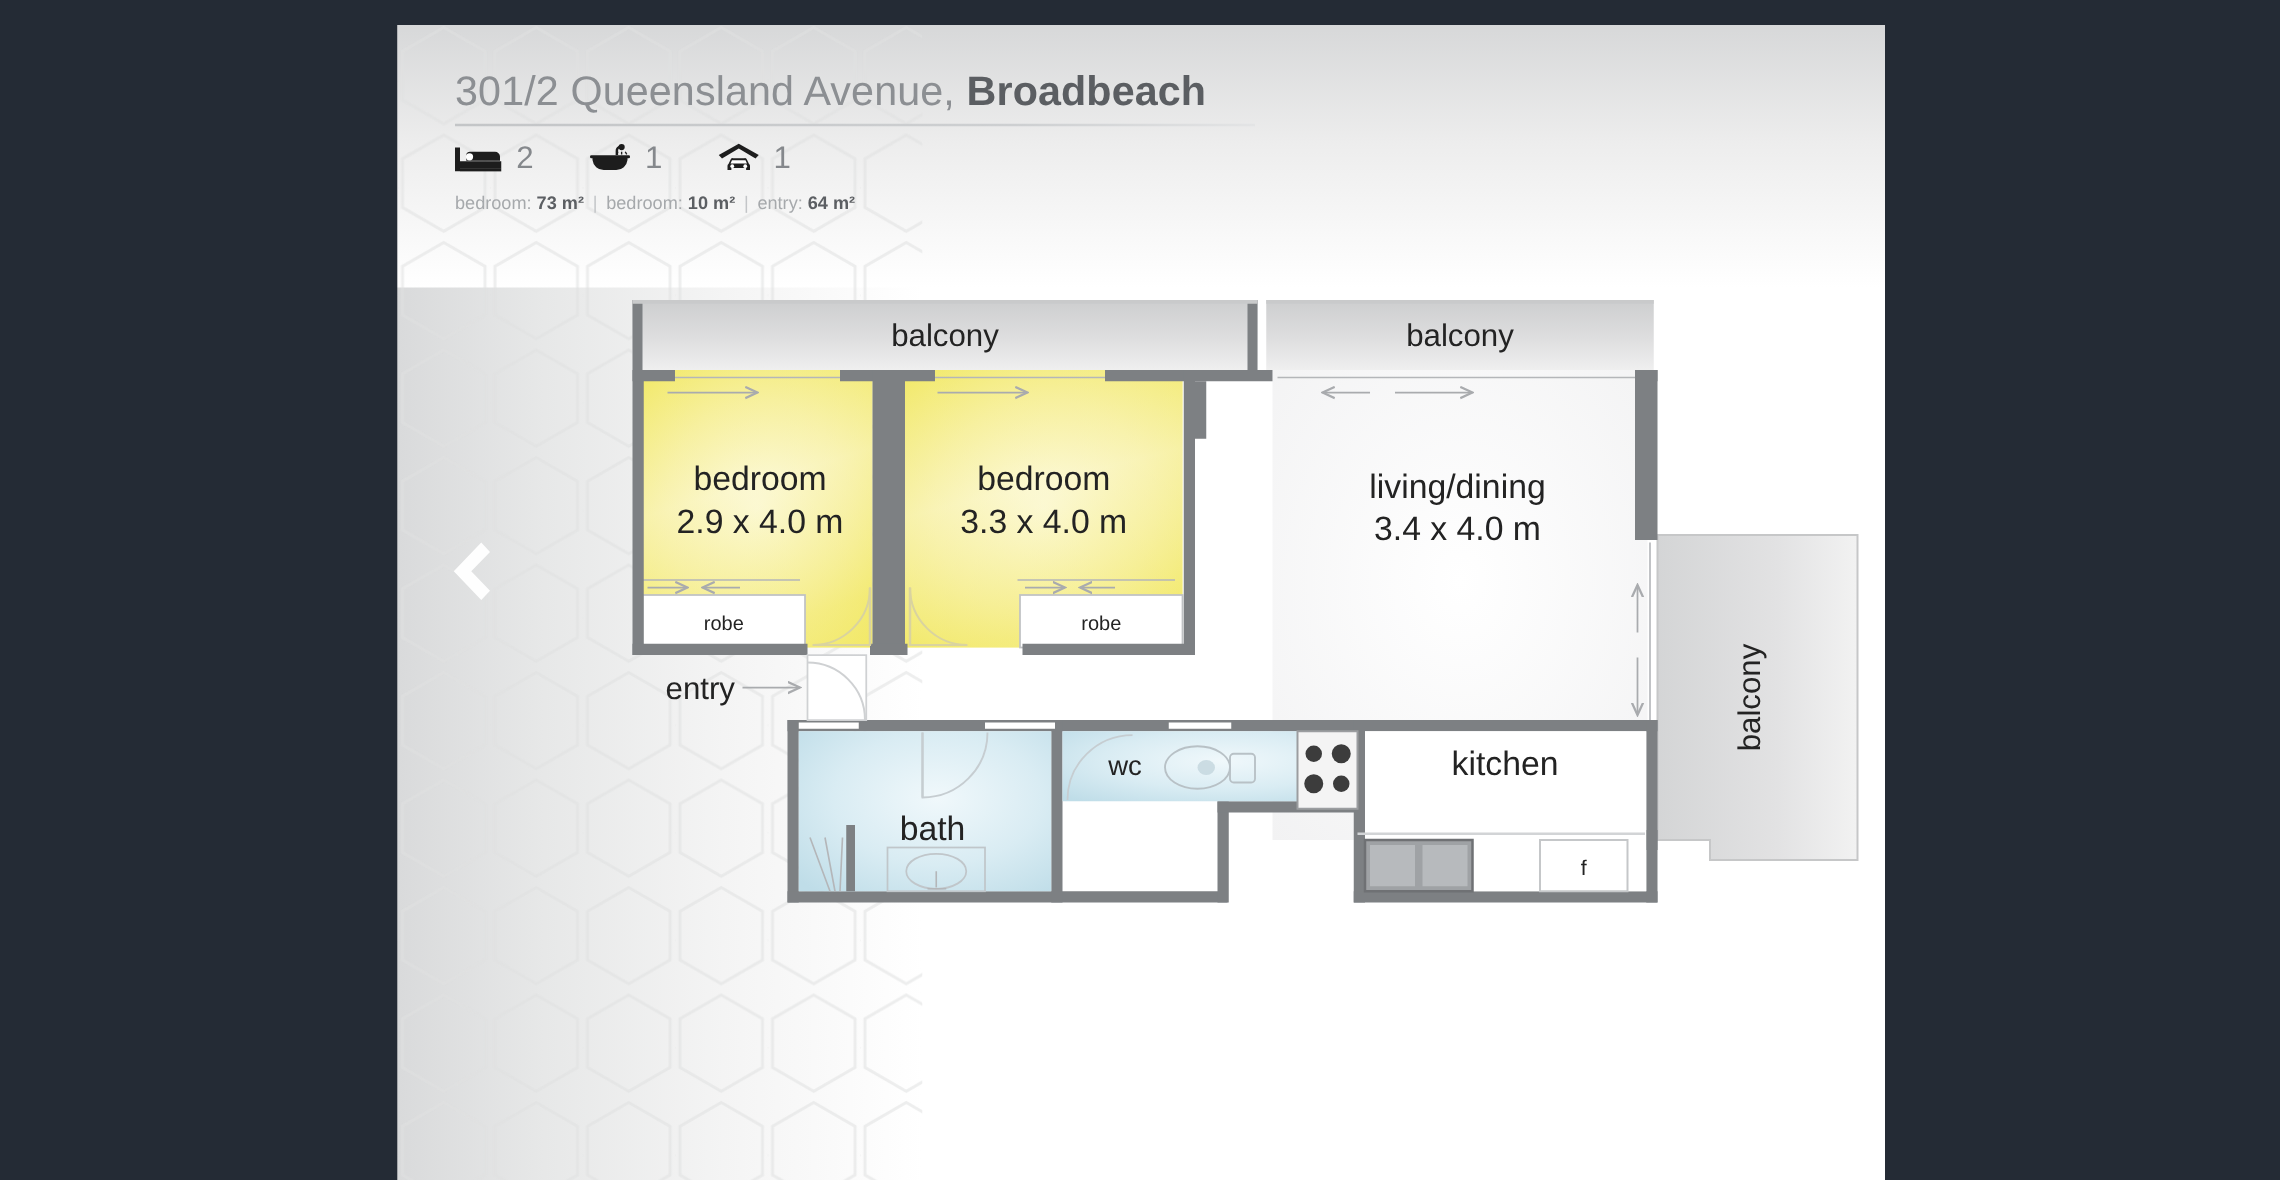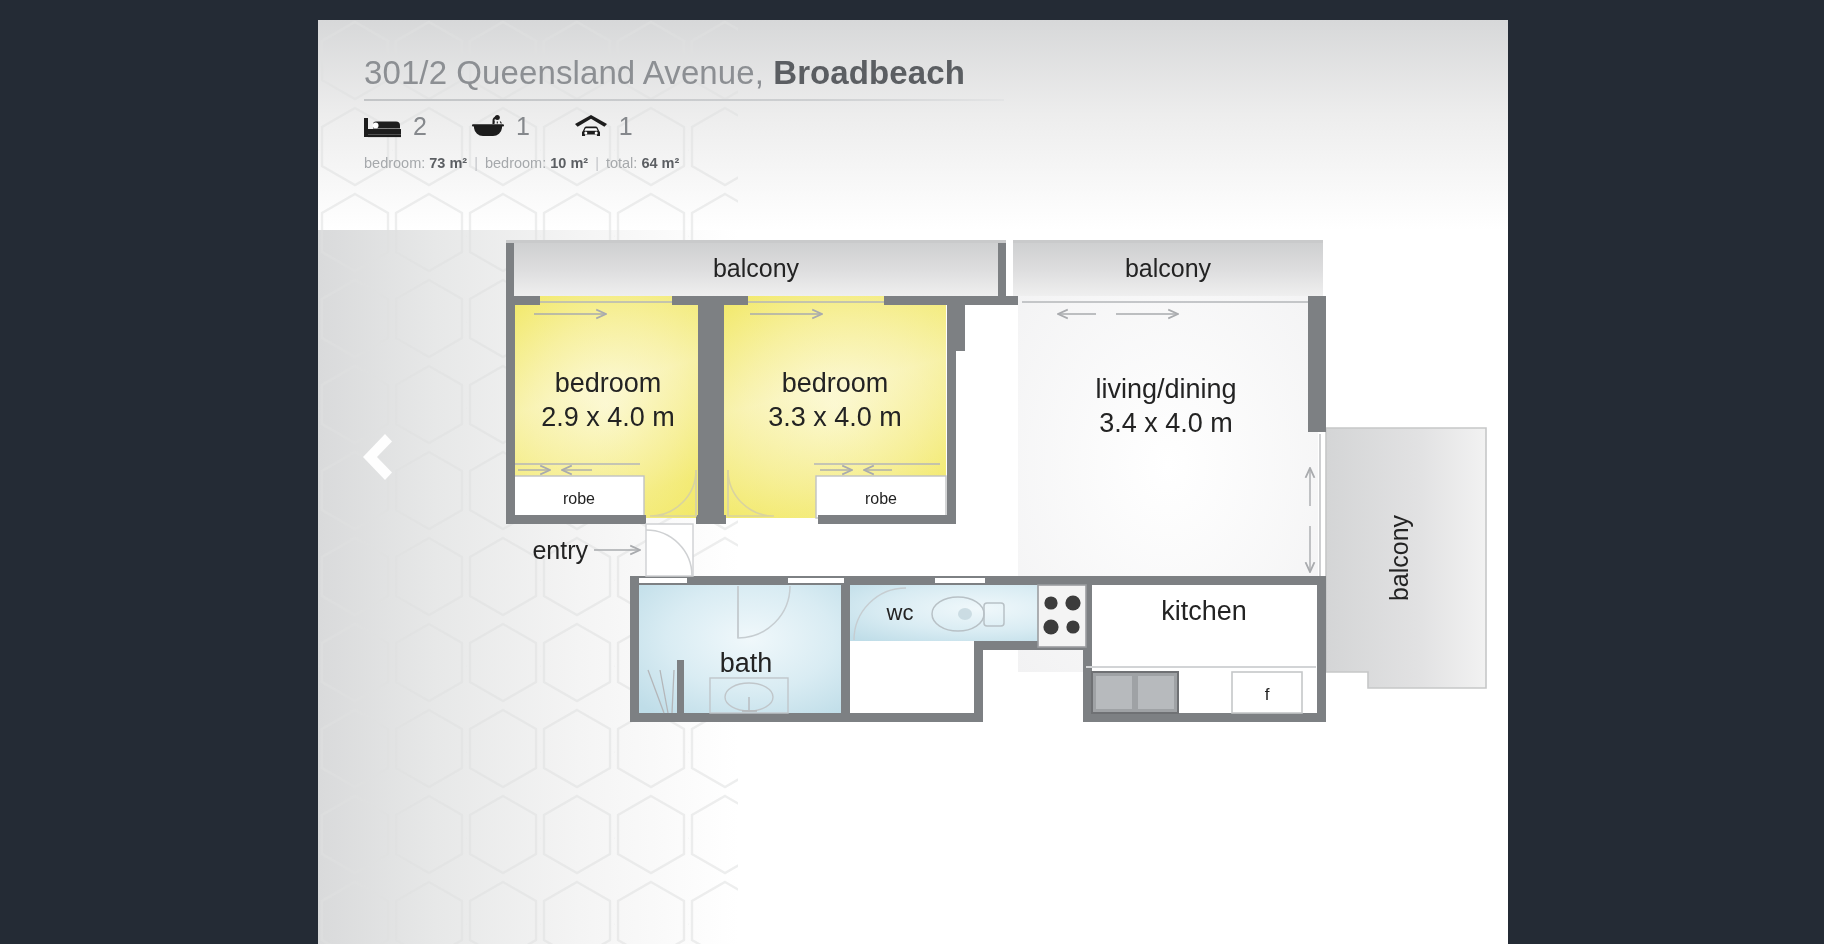--- a/index.html
+++ b/index.html
@@ -149,21 +149,21 @@
             <circle cx="11.8" cy="18.9" r="1.5" fill="#ffffff"></circle>
             <circle cx="22.2" cy="18.9" r="1.5" fill="#ffffff"></circle>
           </svg>
           <span class="fnum">1</span>
         </div>
 
       </div>
 
       <div id="area-row"><span>bedroom:</span>
         <b>73 m²</b><span class="sep">|</span><span>bedroom:</span>
-        <b>10 m²</b><span class="sep">|</span><span>total:</span>
+        <b>10 m²</b><span class="sep">|</span><span>entry:</span>
         <b>64 m²</b>
       </div>
     </div>
 
     <svg id="nav-prev" viewBox="0 0 46 62">
       <path d="M31 8 L38 15.5 L23 31 L38 46.5 L31 54 L9 31 Z" fill="#ffffff" opacity=".96"></path>
     </svg>
 
     <svg id="plan" viewBox="0 0 1010 540">
       <defs>

